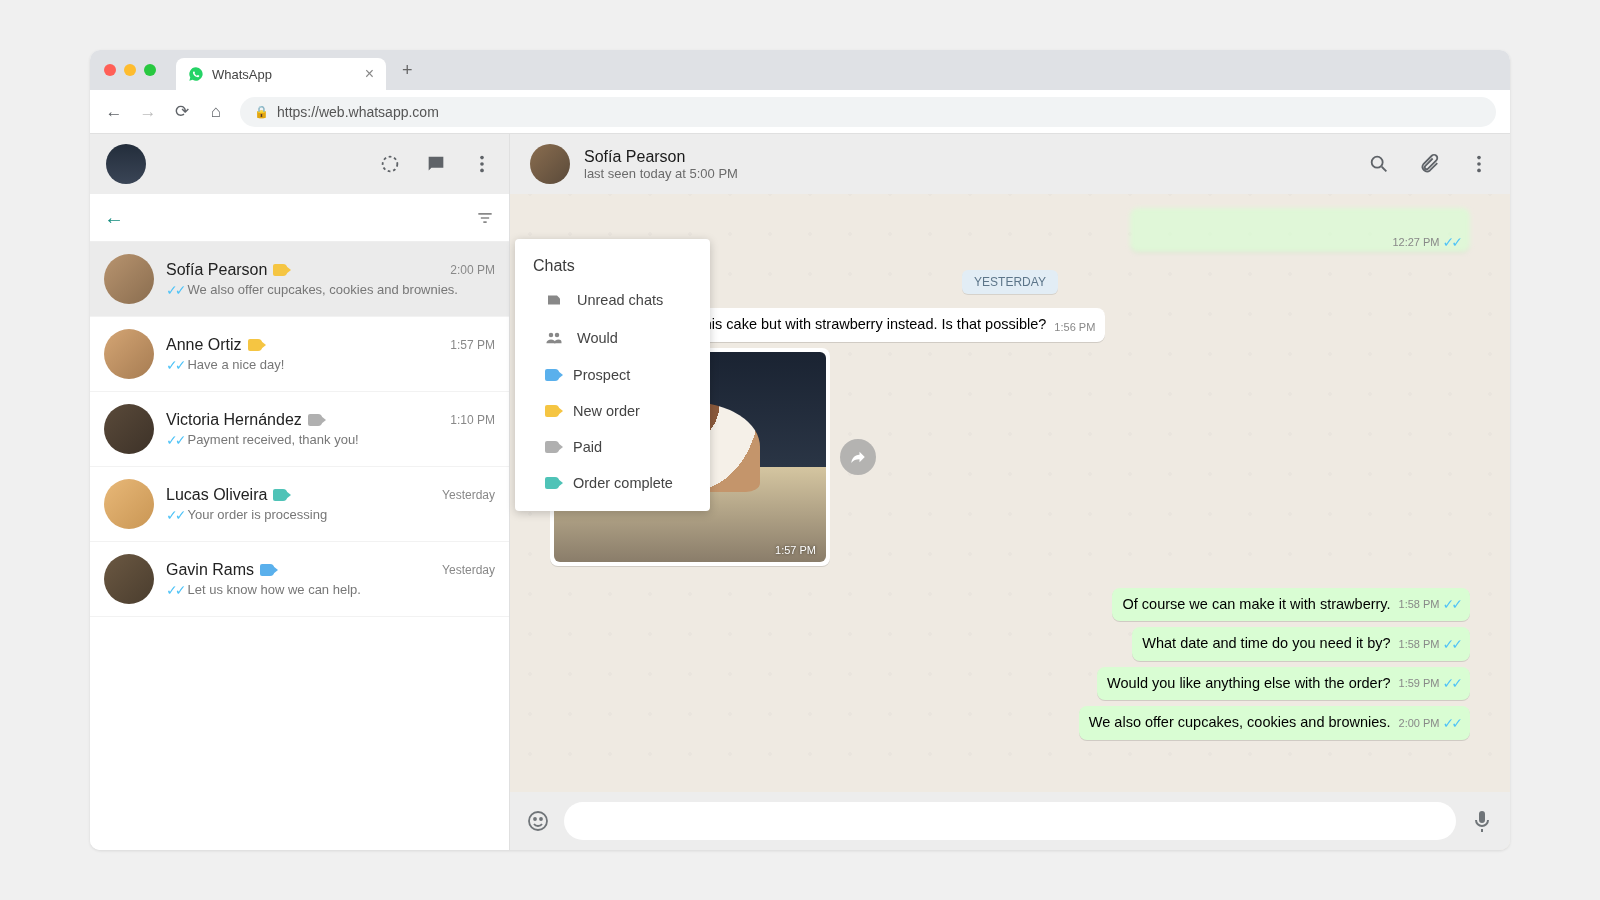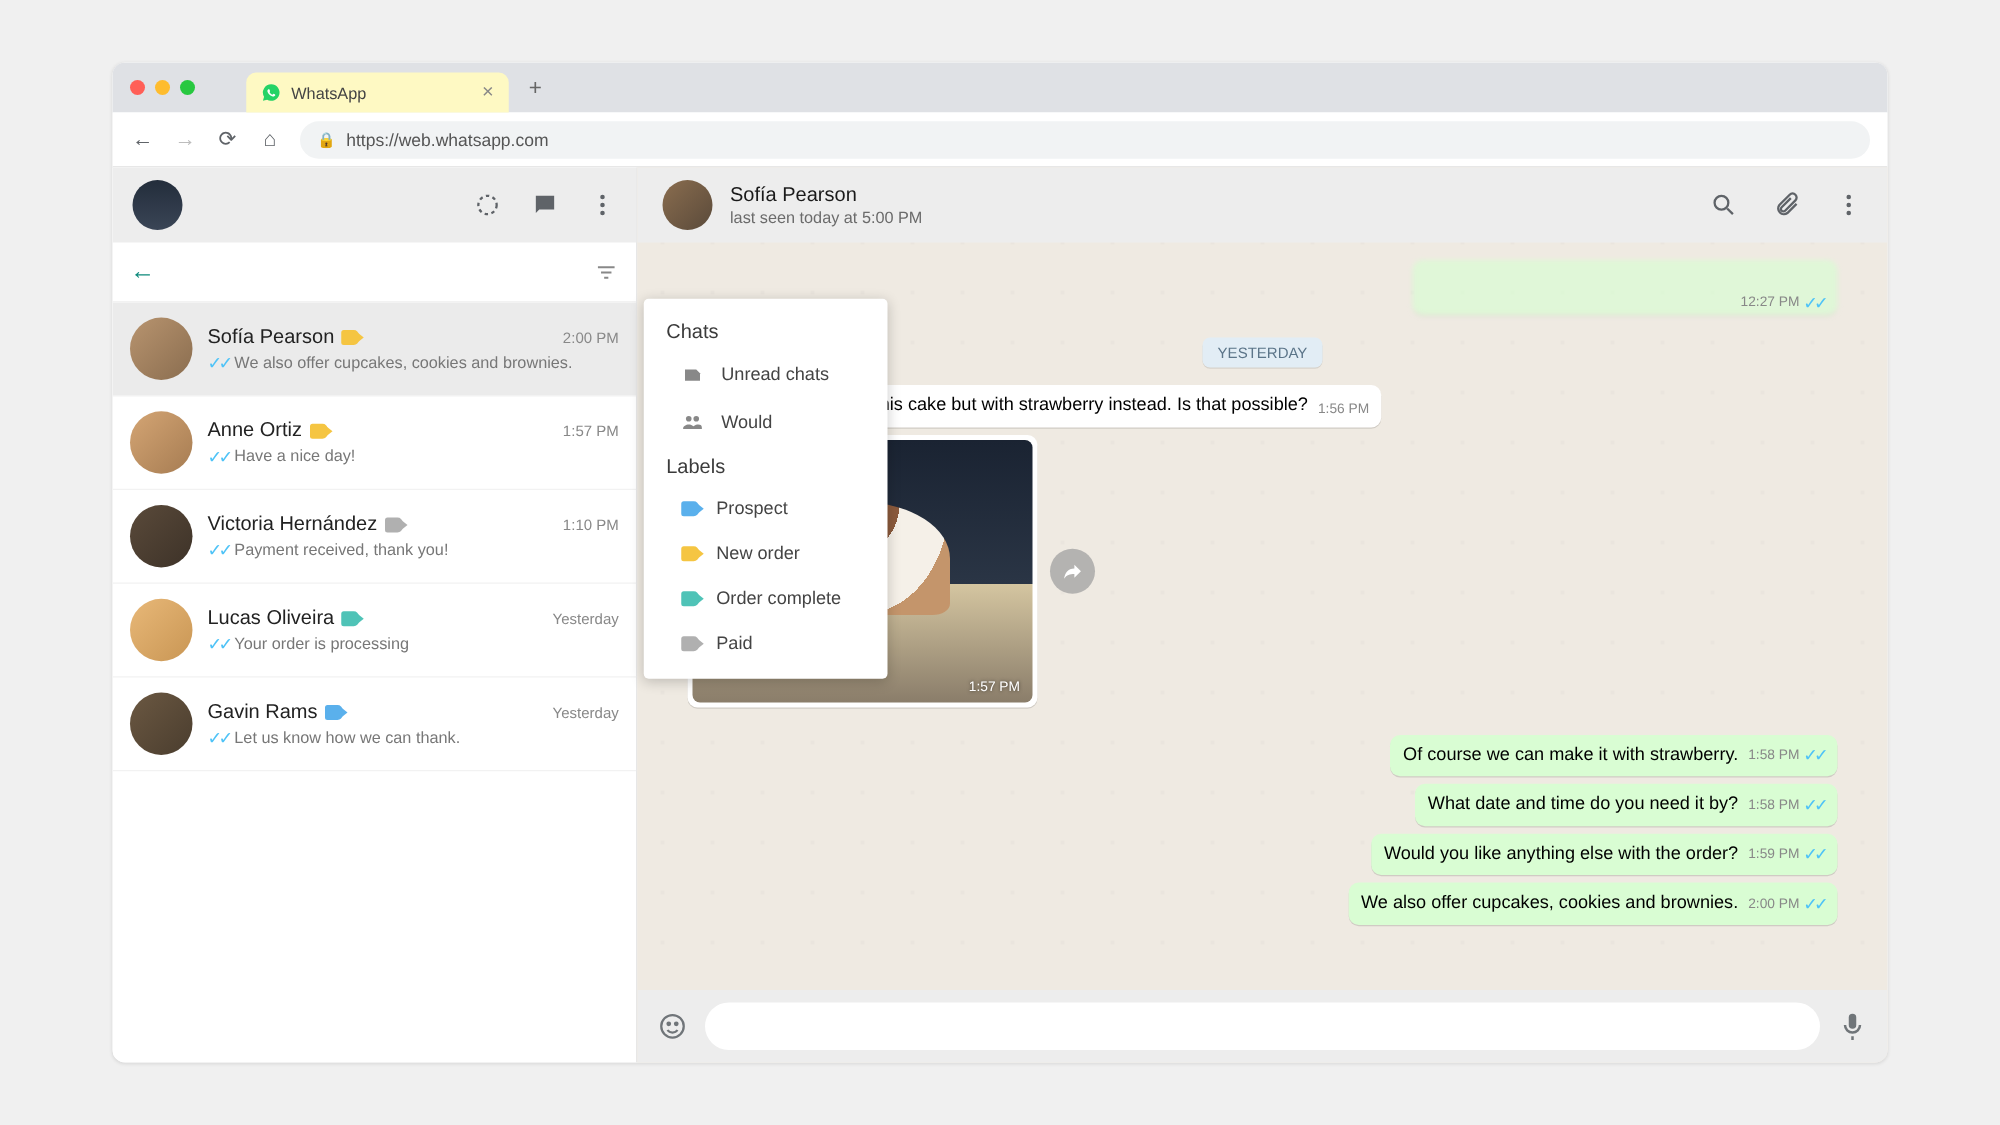--- a/index.html
+++ b/index.html
@@ -6,21 +6,21 @@
 body { font-family: -apple-system, "Segoe UI", Helvetica, Arial, sans-serif; background: #f0f0f0; display: flex; align-items: center; justify-content: center; height: 900px; width: 1600px; overflow: hidden; }
 .browser { width: 1420px; height: 800px; background: #fff; border-radius: 10px; box-shadow: 0 1px 3px rgba(0,0,0,0.1); overflow: hidden; display: flex; flex-direction: column; position: relative; }
 
 
 .tabbar { height: 40px; background: #dfe1e5; display: flex; align-items: center; padding: 0 14px; gap: 10px; }
 .traffic { display: flex; gap: 8px; margin-right: 10px; }
 .dot { width: 12px; height: 12px; border-radius: 50%; }
 .dot.red { background: #ff5f57; }
 .dot.yellow { background: #febc2e; }
 .dot.green { background: #28c840; }
-.tab { background: #fef9c3; height: 32px; border-radius: 8px 8px 0 0; display: flex; align-items: center; padding: 0 12px; gap: 8px; font-size: 13px; color: #444; min-width: 210px; position: relative; top: 4px; margin-left: 21px; }
+.tab { background: #ffffff; height: 32px; border-radius: 8px 8px 0 0; display: flex; align-items: center; padding: 0 12px; gap: 8px; font-size: 13px; color: #444; min-width: 210px; position: relative; top: 4px; }
 .tab-close { margin-left: auto; color: #888; cursor: pointer; font-size: 16px; }
 .plus { color: #666; font-size: 18px; cursor: pointer; margin-left: 6px; }
 
 .addrbar { height: 44px; background: #fff; display: flex; align-items: center; padding: 0 14px; gap: 14px; border-bottom: 1px solid #e0e0e0; }
 .nav-icon { color: #5f6368; font-size: 17px; cursor: pointer; width: 20px; text-align: center; }
 .nav-icon.disabled { color: #bdbdbd; }
 .urlbox { flex: 1; background: #f1f3f4; height: 30px; border-radius: 15px; display: flex; align-items: center; padding: 0 14px; gap: 8px; font-size: 14px; color: #555; }
 .lock-icon { font-size: 12px; }
 
 
@@ -236,21 +236,21 @@
         <div class="chat-item">
           <span class="avatar small av5"></span>
           <div class="chat-info">
             <div class="chat-row1">
               <span class="chat-name">Gavin Rams</span>
               <span class="label-tag label-blue"></span>
               <span class="chat-time">Yesterday</span>
             </div>
             <div class="chat-row2">
               <span class="checks">✓✓</span>
-              <span>Let us know how we can thank.</span>
+              <span>Let us know how we can help.</span>
             </div>
           </div>
         </div>
       </div>
     </div>
 
     <div class="dropdown">
       <div class="dd-title">Chats</div>
       <div class="dd-item">
         <span class="dd-icon">
@@ -264,36 +264,35 @@
         <span class="dd-icon">
             <svg width="18" height="18" viewBox="0 0 24 24" fill="#888">
               <circle cx="8" cy="8" r="3"></circle>
               <circle cx="16" cy="8" r="3"></circle>
               <path d="M2 18c0-2 3-4 6-4s6 2 6 4v1H2z"></path>
               <path d="M12 18c0-2 3-4 6-4s4 1 4 4v1h-10z"></path>
             </svg>
           </span>
         <span>Would</span>
       </div>
-      <div class="dd-title">Labels</div>
       <div class="dd-item">
         <span class="label-tag label-blue"></span>
         <span>Prospect</span>
       </div>
       <div class="dd-item">
         <span class="label-tag label-yellow"></span>
         <span>New order</span>
       </div>
       <div class="dd-item">
+        <span class="label-tag label-gray"></span>
+        <span>Paid</span>
+      </div>
+      <div class="dd-item">
         <span class="label-tag label-teal"></span>
         <span>Order complete</span>
-      </div>
-      <div class="dd-item">
-        <span class="label-tag label-gray"></span>
-        <span>Paid</span>
       </div>
     </div>
 
     <div class="convo">
       <div class="convo-bg"></div>
 
       <div class="convo-header">
         <span class="avatar av-hdr"></span>
         <div>
           <div class="convo-title">Sofía Pearson</div>

